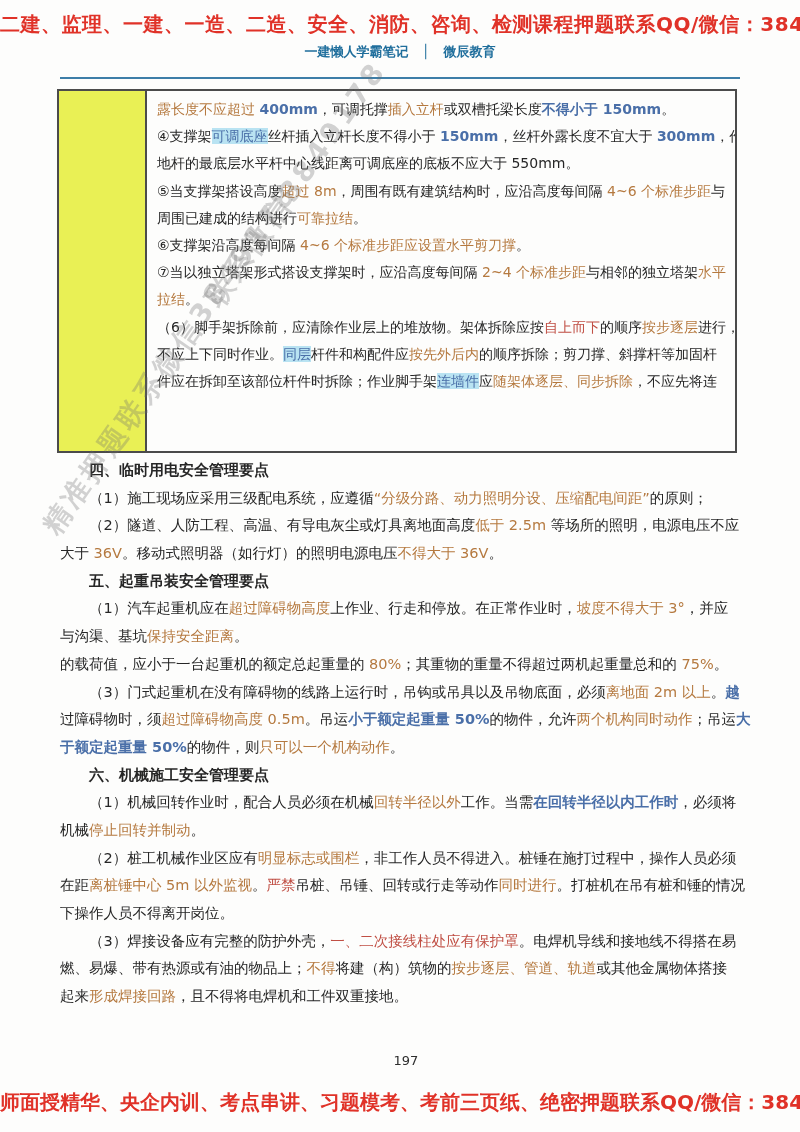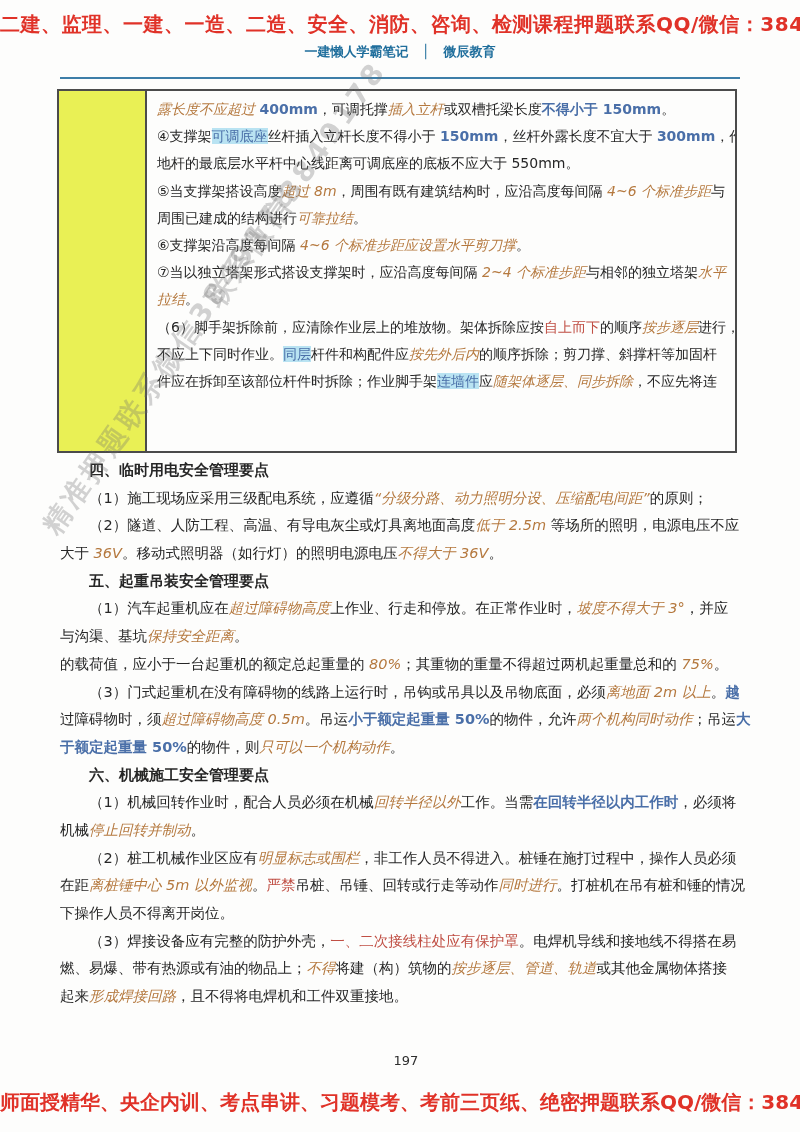--- a/index.html
+++ b/index.html
@@ -22,21 +22,21 @@
     border:2px solid #4b4b4b;box-sizing:border-box;display:flex;background:#fdfdfc;
   }
   .note-yellow{width:86px;background:var(--yellow_cell,#e9f055);border-right:2px solid #4b4b4b;flex:none;}
   .note-text{flex:1;padding:5px 6px 0 10px;font-size:14px;overflow:hidden;}
   .boxline{line-height:27.2px;height:27.2px;white-space:nowrap;}
   .body{position:absolute;left:60px;top:457px;width:700px;}
   .bodyline{line-height:27.7px;height:27.7px;white-space:nowrap;font-size:14.5px;}
   .ind{padding-left:29px;}
   .sec-heading{line-height:27.7px;height:27.7px;font-size:15px;font-weight:700;padding-left:29px;color:var(--text,#262626);}
   .c-k{color:var(--text,#262626);}
-  .c-o{color:var(--orange,#b5793f);font-style:italic;}
+  .c-o{color:var(--orange,#b5793f);}
   .c-b{color:var(--blue,#4a6fa8);font-weight:bold;}
   .c-r{color:var(--red,#c04f44);}
   .c-h{color:var(--blue,#2f6fa0);background:var(--highlight_bg,#b9e3f2);}
   .wm{
     position:absolute;color:rgba(110,110,110,.30);font-size:28px;font-weight:700;
     white-space:nowrap;transform:rotate(-55deg);pointer-events:none;letter-spacing:4px;
   }
   .wm1{left:150px;top:165px;}
   .wm2{left:-40px;top:340px;}
   .pagenum{position:absolute;top:1053px;left:0;right:0;text-align:center;font-size:13px;color:#2e2e2e;margin-left:12px;}

